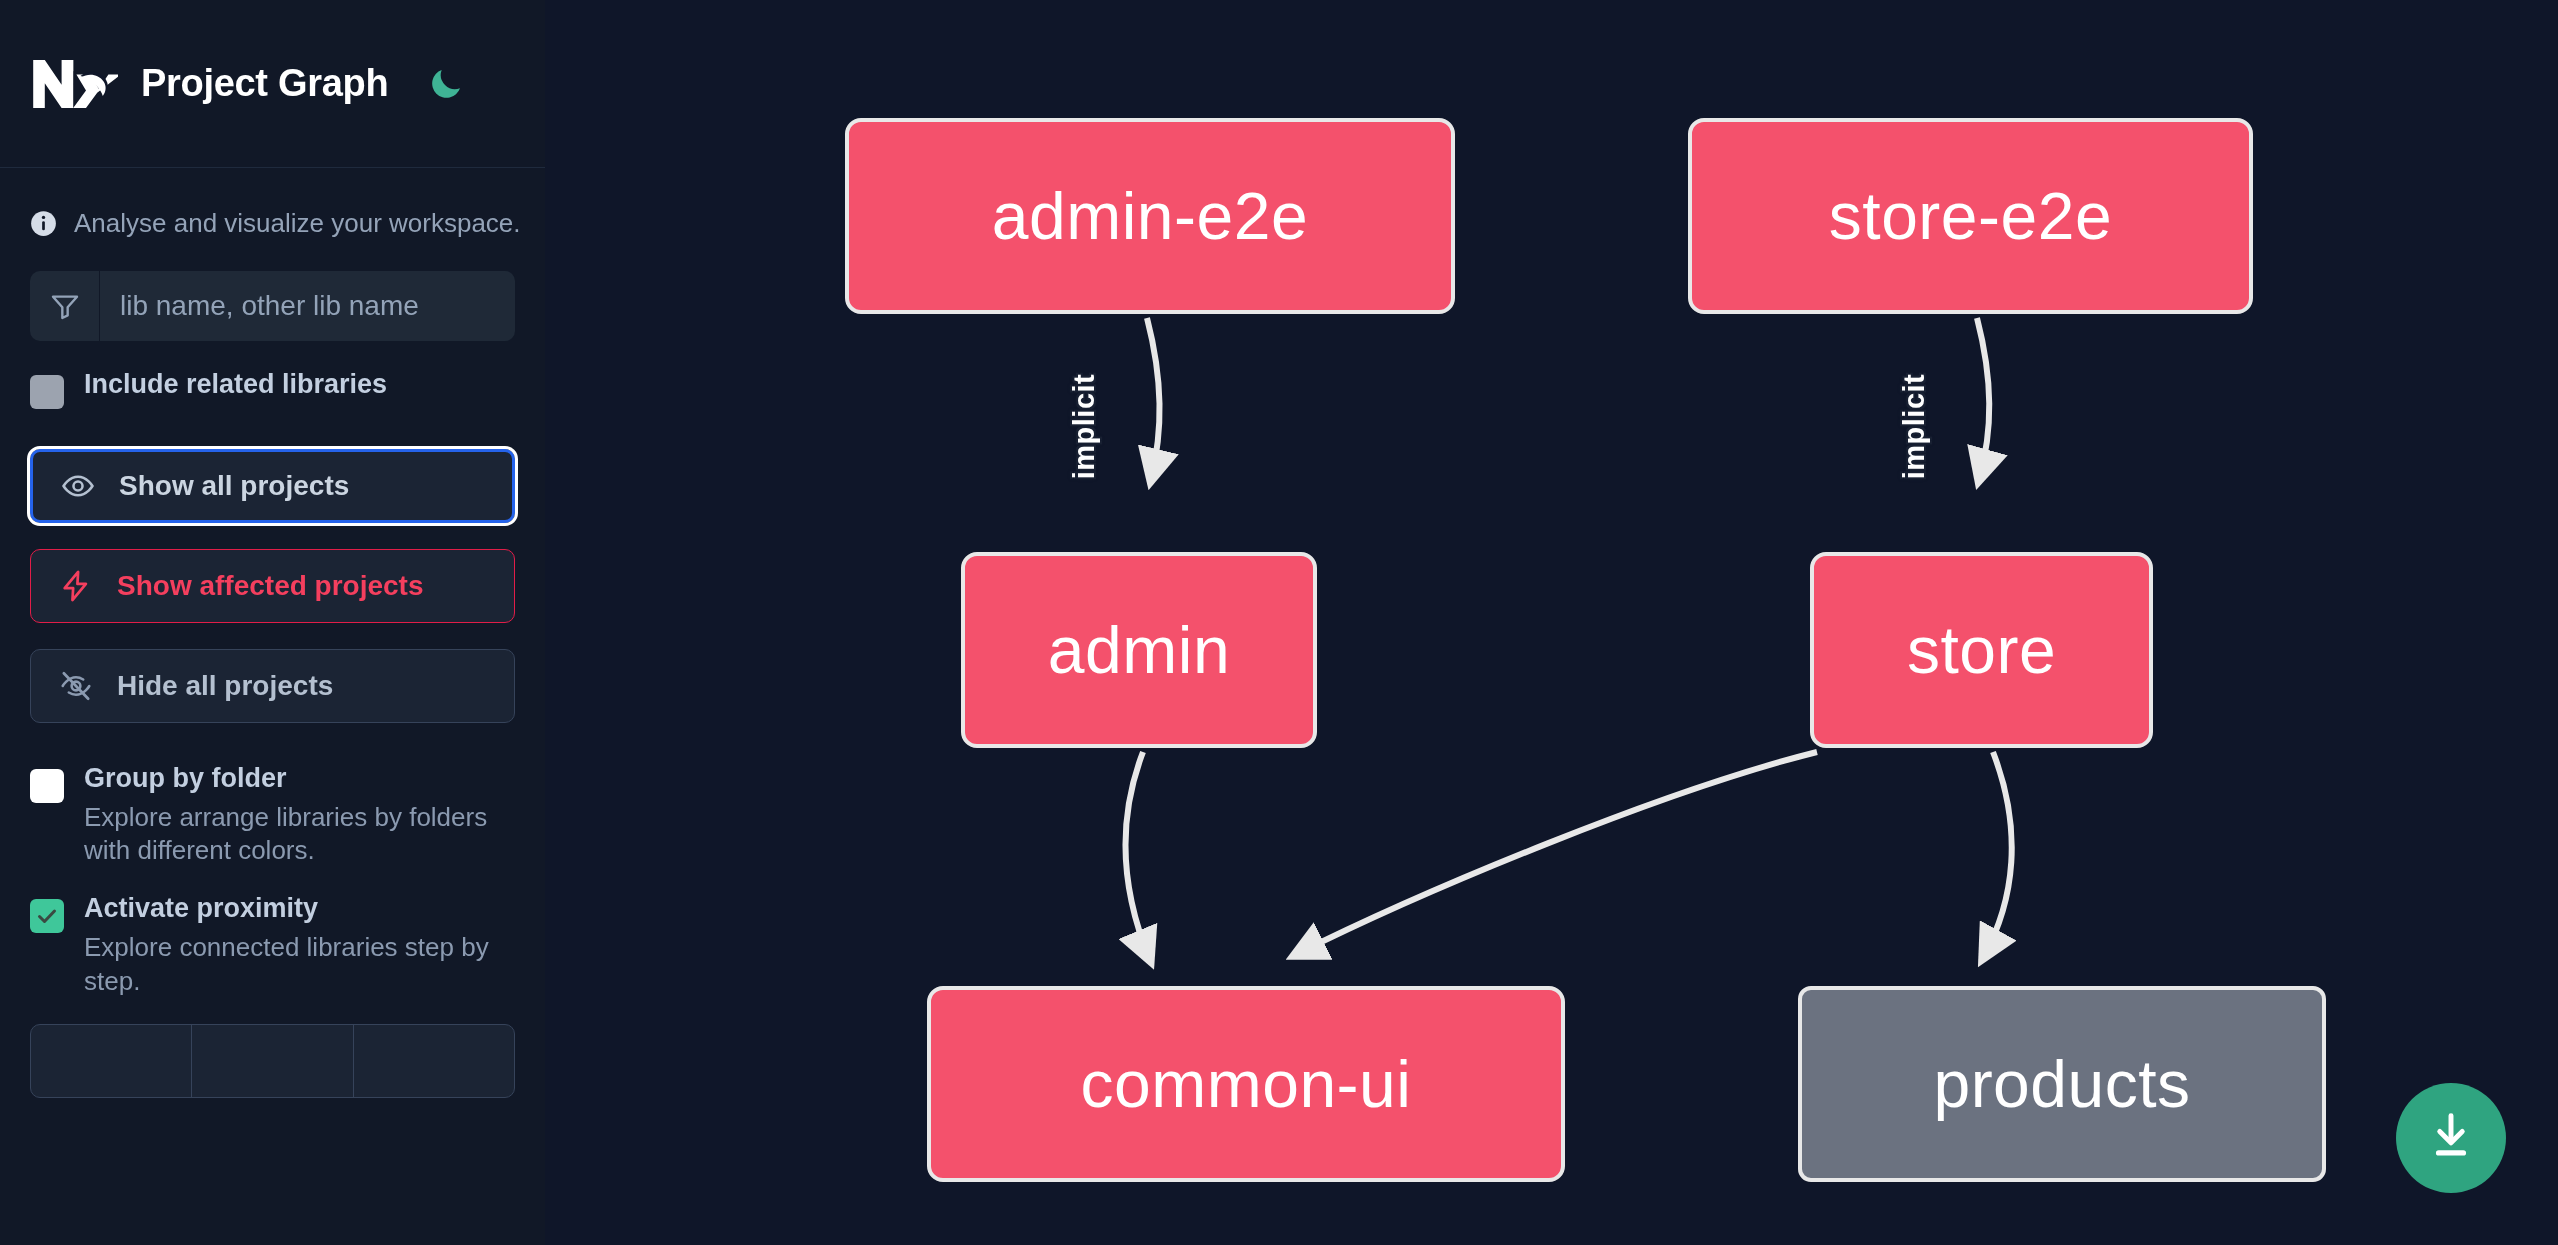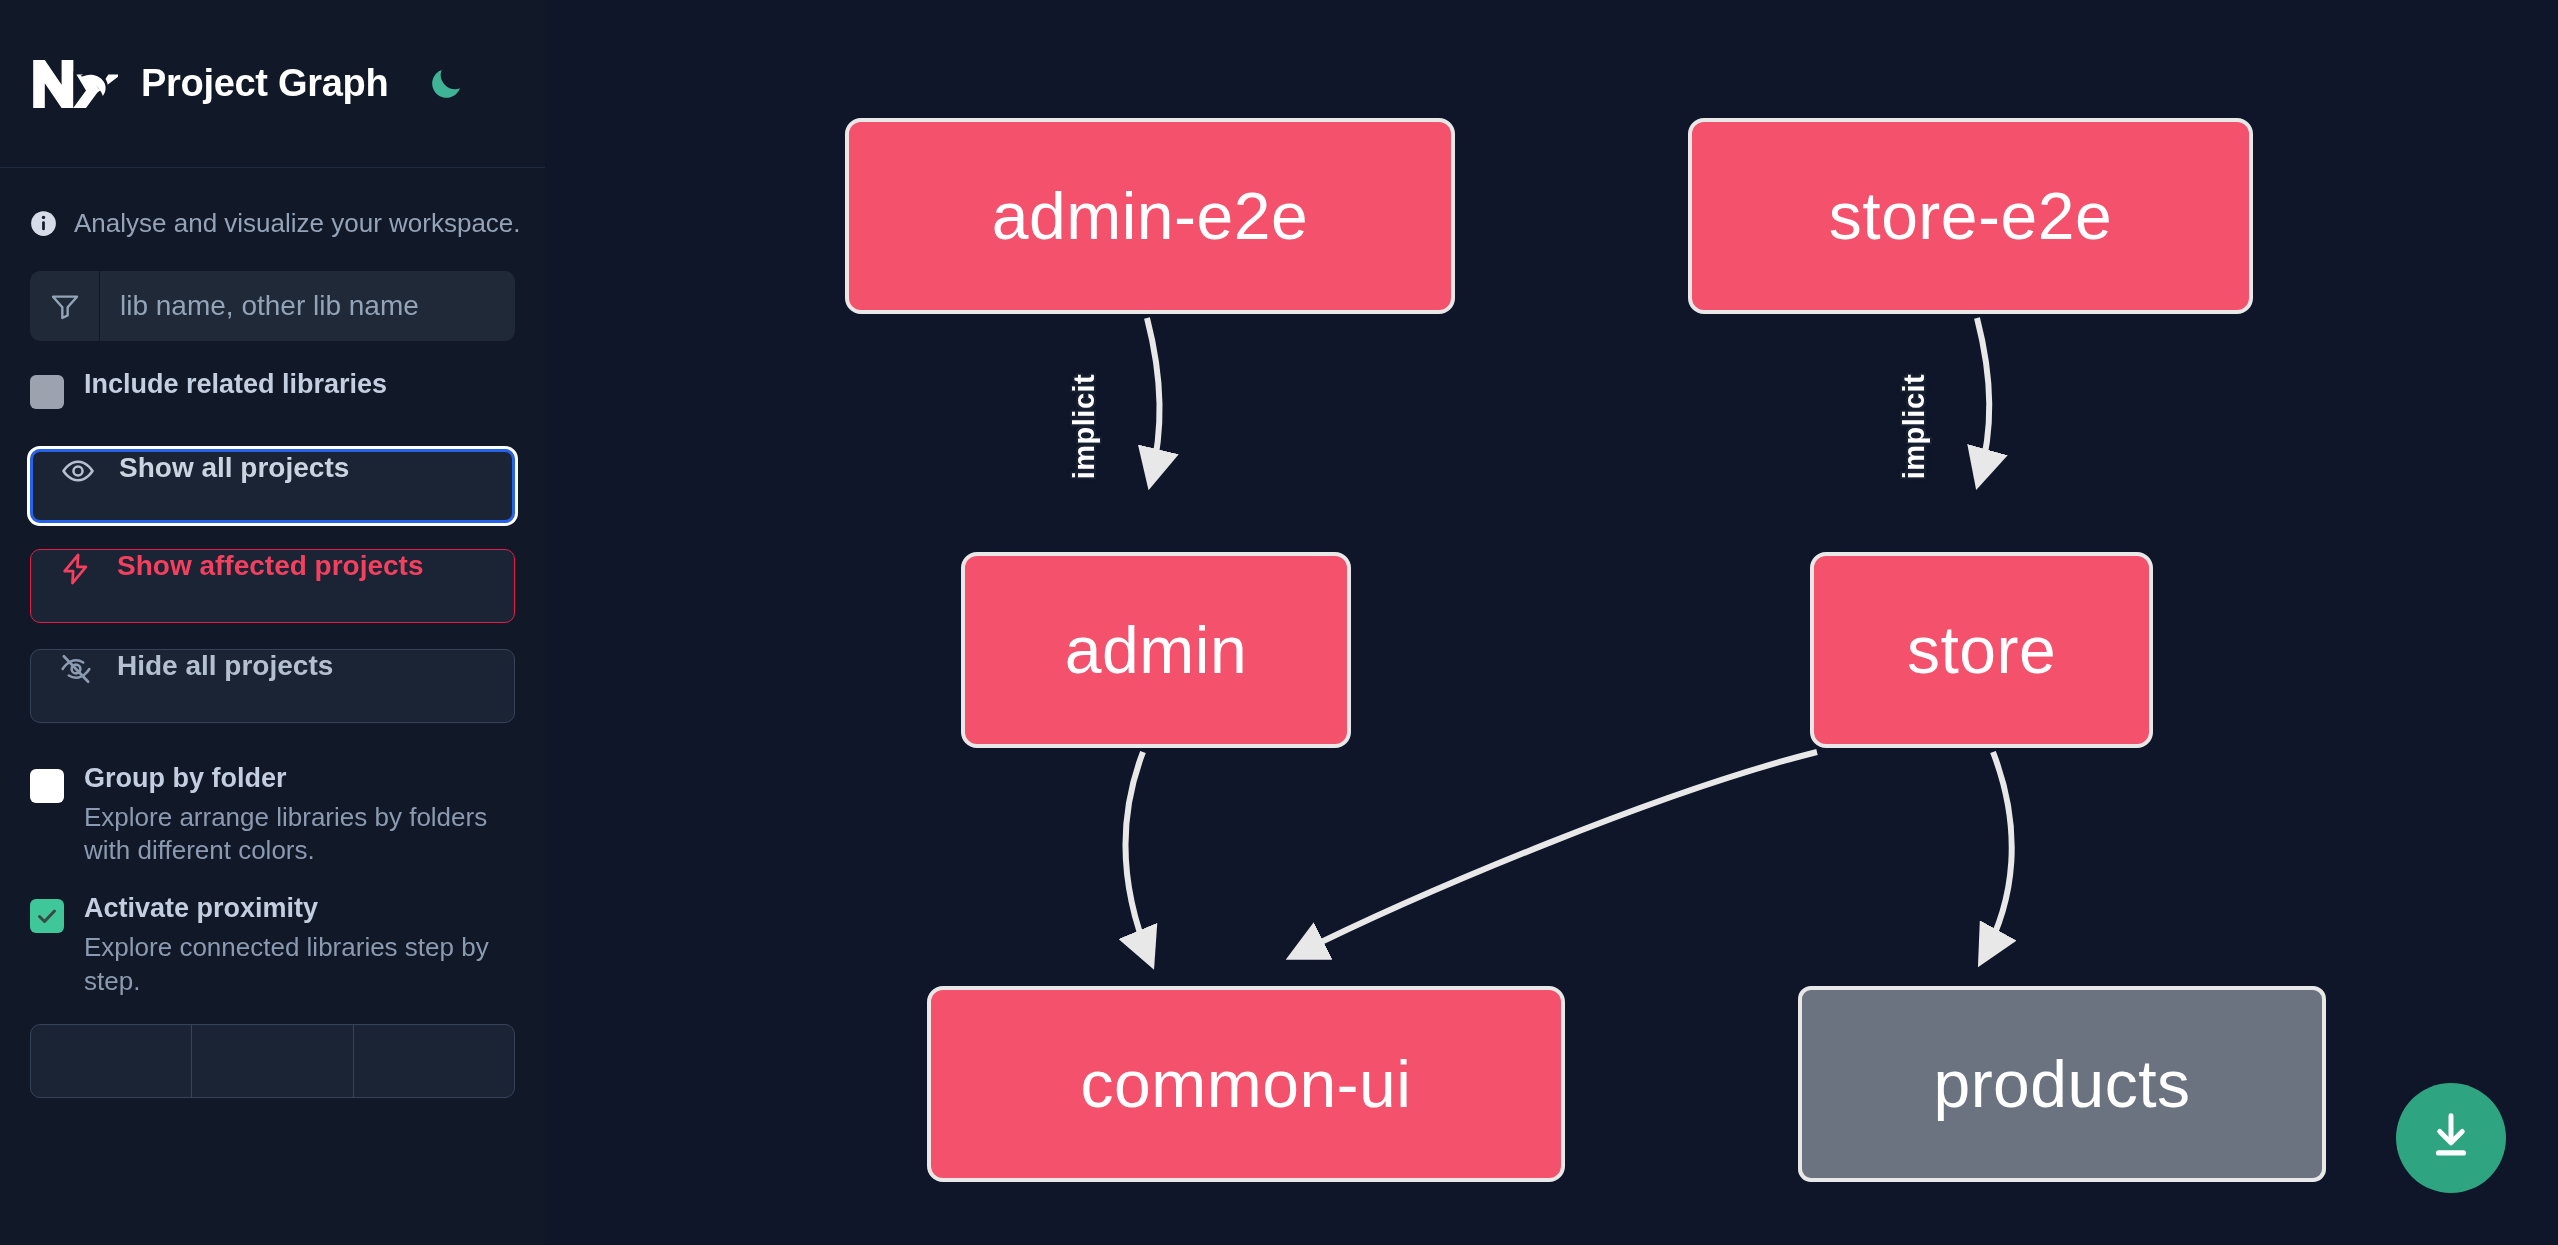--- a/index.html
+++ b/index.html
@@ -96,21 +96,21 @@
     line-height: 1.18; margin-bottom: 6px;
   }
   .check-desc { color: #8b9ab0; font-size: 26px; line-height: 1.28; }
 
   .btn {
     height: 74px;
     width: 100%;
     background: #1b2434;
     border: 1px solid #36435a;
     border-radius: 10px;
-    display: flex; 
+    display: flex; align-items: center;
     padding-left: 26px;
     gap: 22px;
     margin-bottom: 26px;
     cursor: pointer;
     color: #cbd5e1;
     font-size: 28px;
     font-weight: 700;
     font-family: "Liberation Sans", sans-serif;
   }
   .btn .bi { width: 38px; height: 38px; flex: 0 0 38px; display:flex; align-items:center; justify-content:center; }
@@ -339,21 +339,21 @@
         <path d="M1448 752 C 1478 830 1470 900 1438 958"></path>
       </g>
     </svg>
 
     <div class="node pink" style="left:300px; top:118px; width:610px; height:196px;">
       <span>admin-e2e</span>
     </div>
     <div class="node pink" style="left:1143px; top:118px; width:565px; height:196px;">
       <span>store-e2e</span>
     </div>
-    <div class="node pink" style="left:416px; top:552px; width:390px; height:196px;">
+    <div class="node pink" style="left:416px; top:552px; width:356px; height:196px;">
       <span>admin</span>
     </div>
     <div class="node pink" style="left:1265px; top:552px; width:343px; height:196px;text-align:right;">
       <span>store</span>
     </div>
     <div class="node pink" style="left:382px; top:986px; width:638px; height:196px;">
       <span>common-ui</span>
     </div>
     <div class="node gray" style="left:1253px; top:986px; width:528px; height:196px;">
       <span>products</span>

